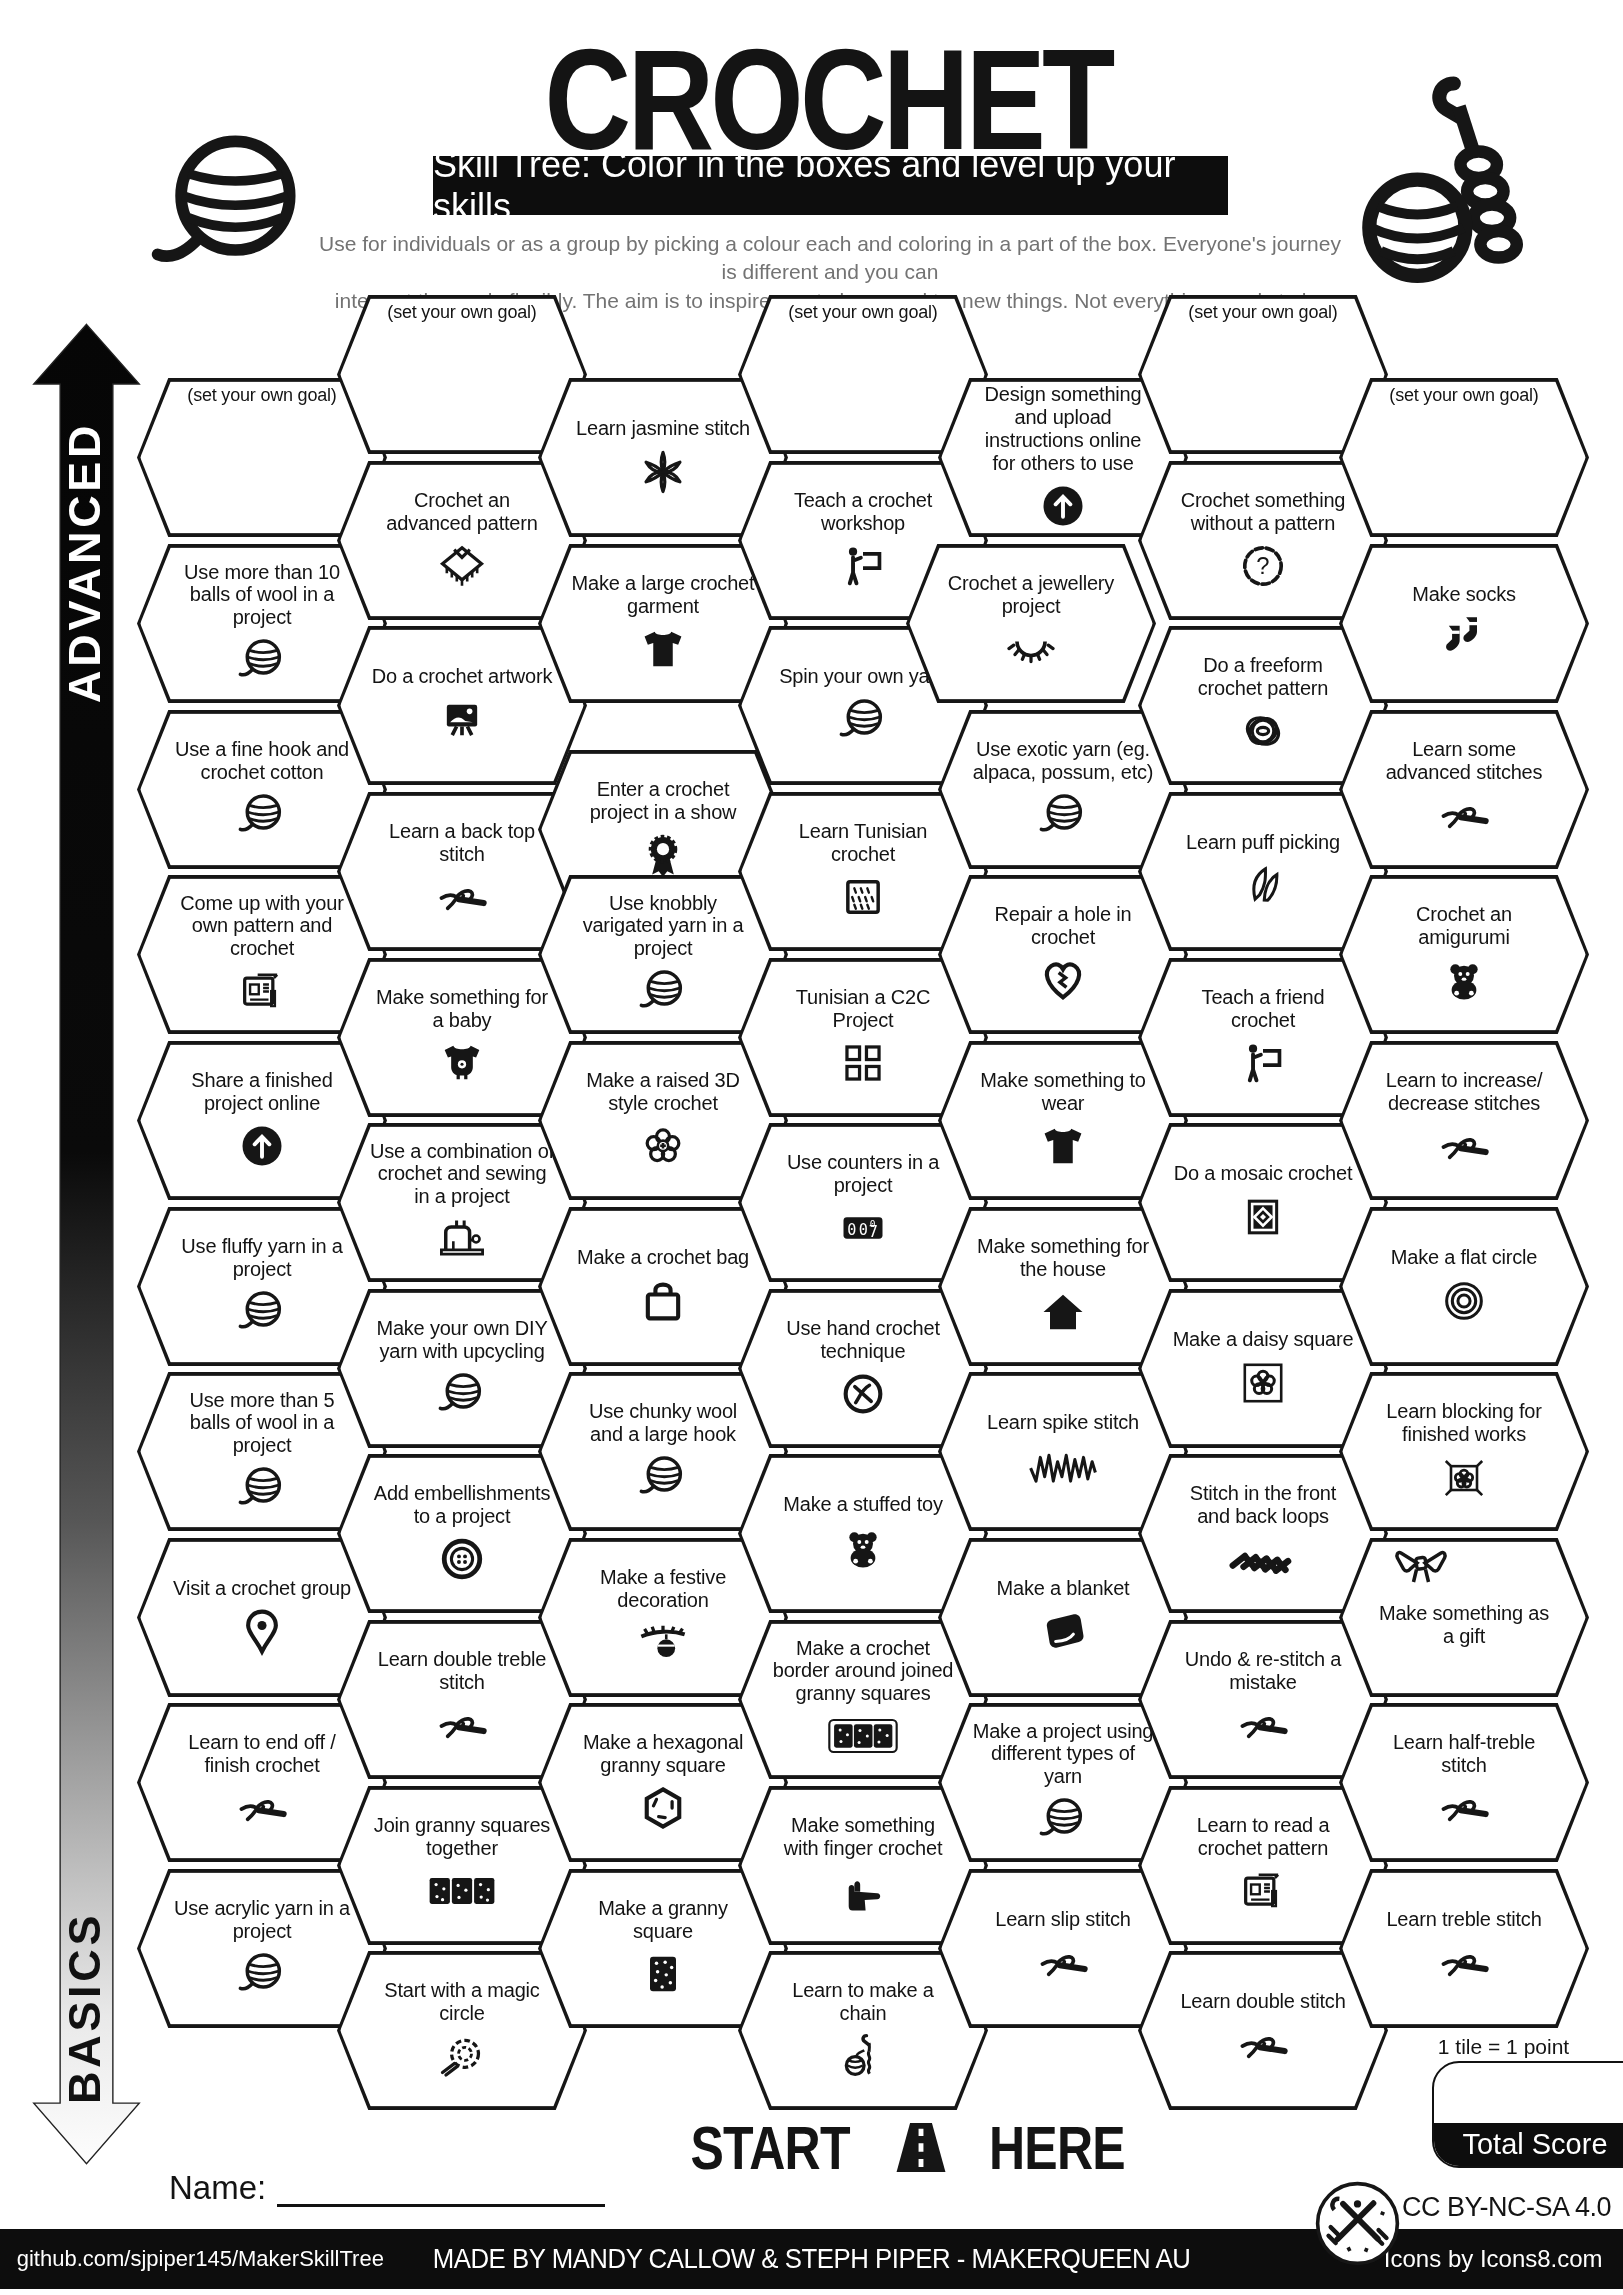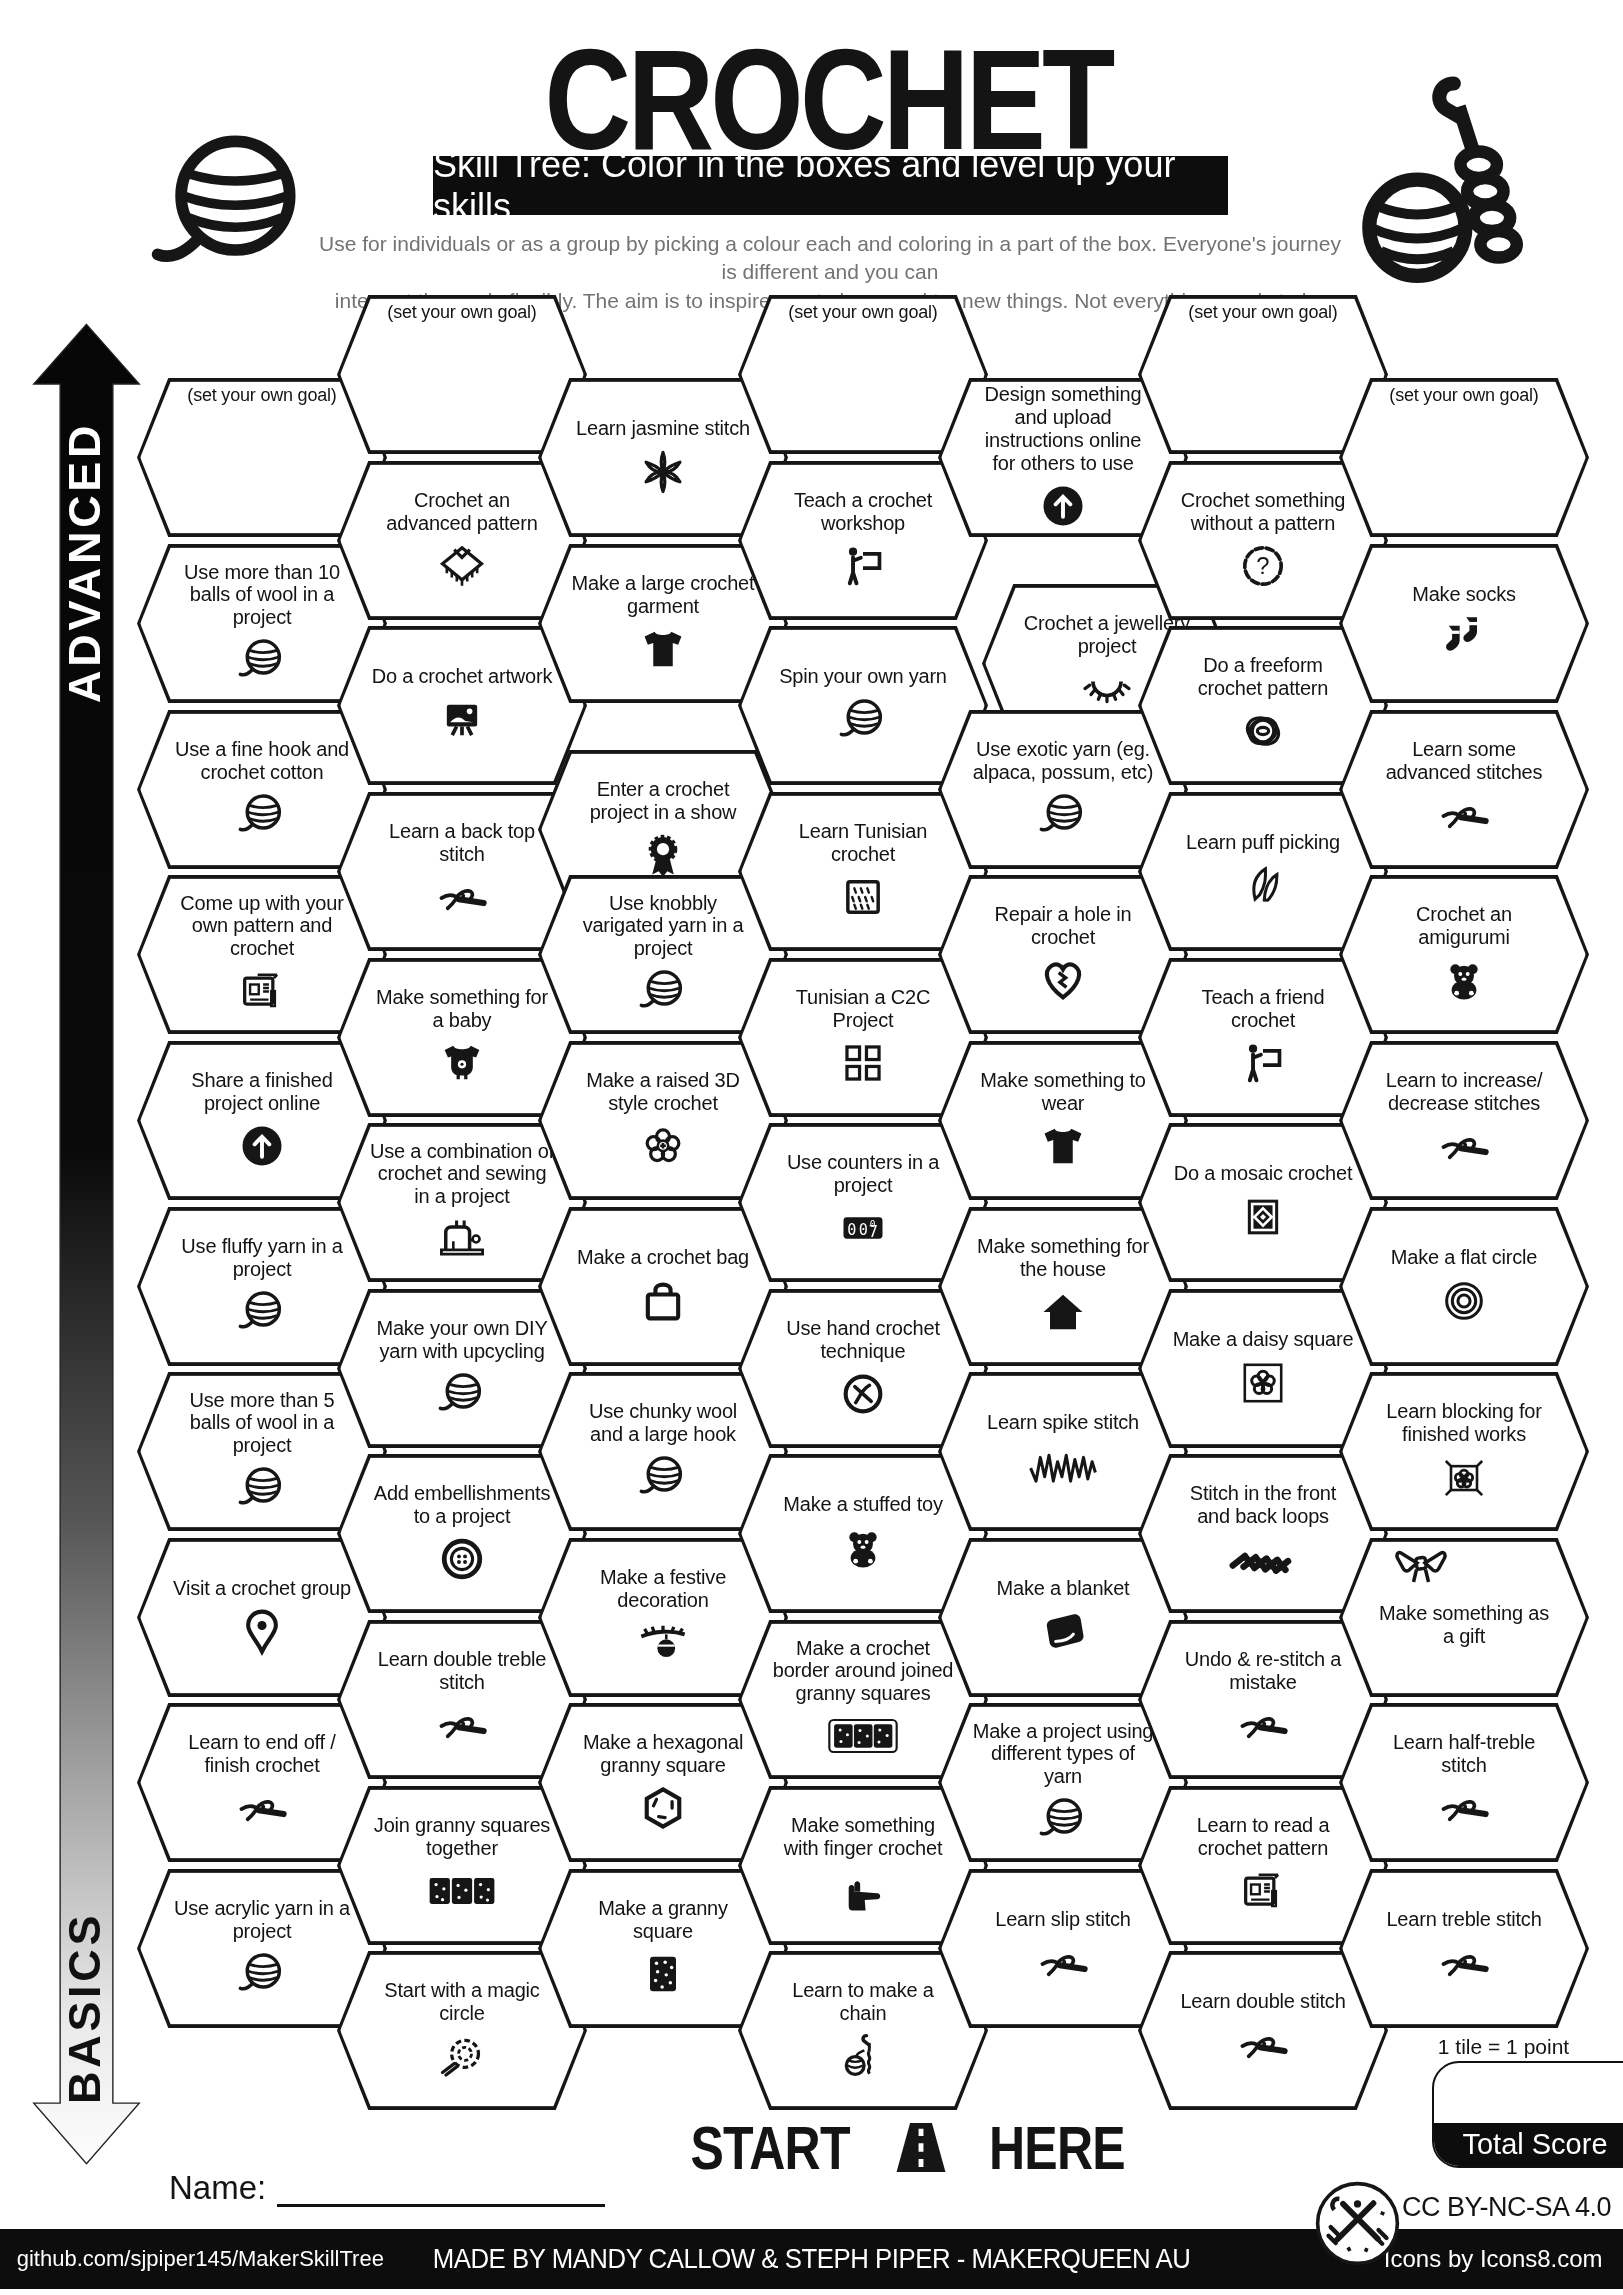--- a/index.html
+++ b/index.html
@@ -866,21 +866,21 @@
     <div class="hex" data-name="hex-tile" style="left: 938px; top: 378px;">
       <div class="hex-shape" data-name="hex-border"></div>
       <div class="hex-shape in" data-name="hex-fill"></div>
       <div class="hex-content" data-name="hex-content">
         <div class="hex-label" data-name="hex-label">Design something and upload instructions online for others to use</div>
         <svg class="tile-icon" data-name="upload-circle-icon" viewBox="0 0 112 112" width="52" height="52">
           <use href="#sym-upload-circle"></use>
         </svg>
       </div>
     </div>
-    <div class="hex" data-name="hex-tile" style="left: 982px; top: 544px; margin-top: 40px;">
+    <div class="hex" data-name="hex-tile" style="left: 906px; top: 544px;">
       <div class="hex-shape" data-name="hex-border"></div>
       <div class="hex-shape in" data-name="hex-fill"></div>
       <div class="hex-content" data-name="hex-content">
         <div class="hex-label" data-name="hex-label">Crochet a jewellery project</div>
         <svg class="tile-icon" data-name="necklace-icon" viewBox="0 0 160 112" width="74" height="52">
           <use href="#sym-necklace"></use>
         </svg>
       </div>
     </div>
     <div class="hex" data-name="hex-tile" style="left: 938px; top: 710px;">

